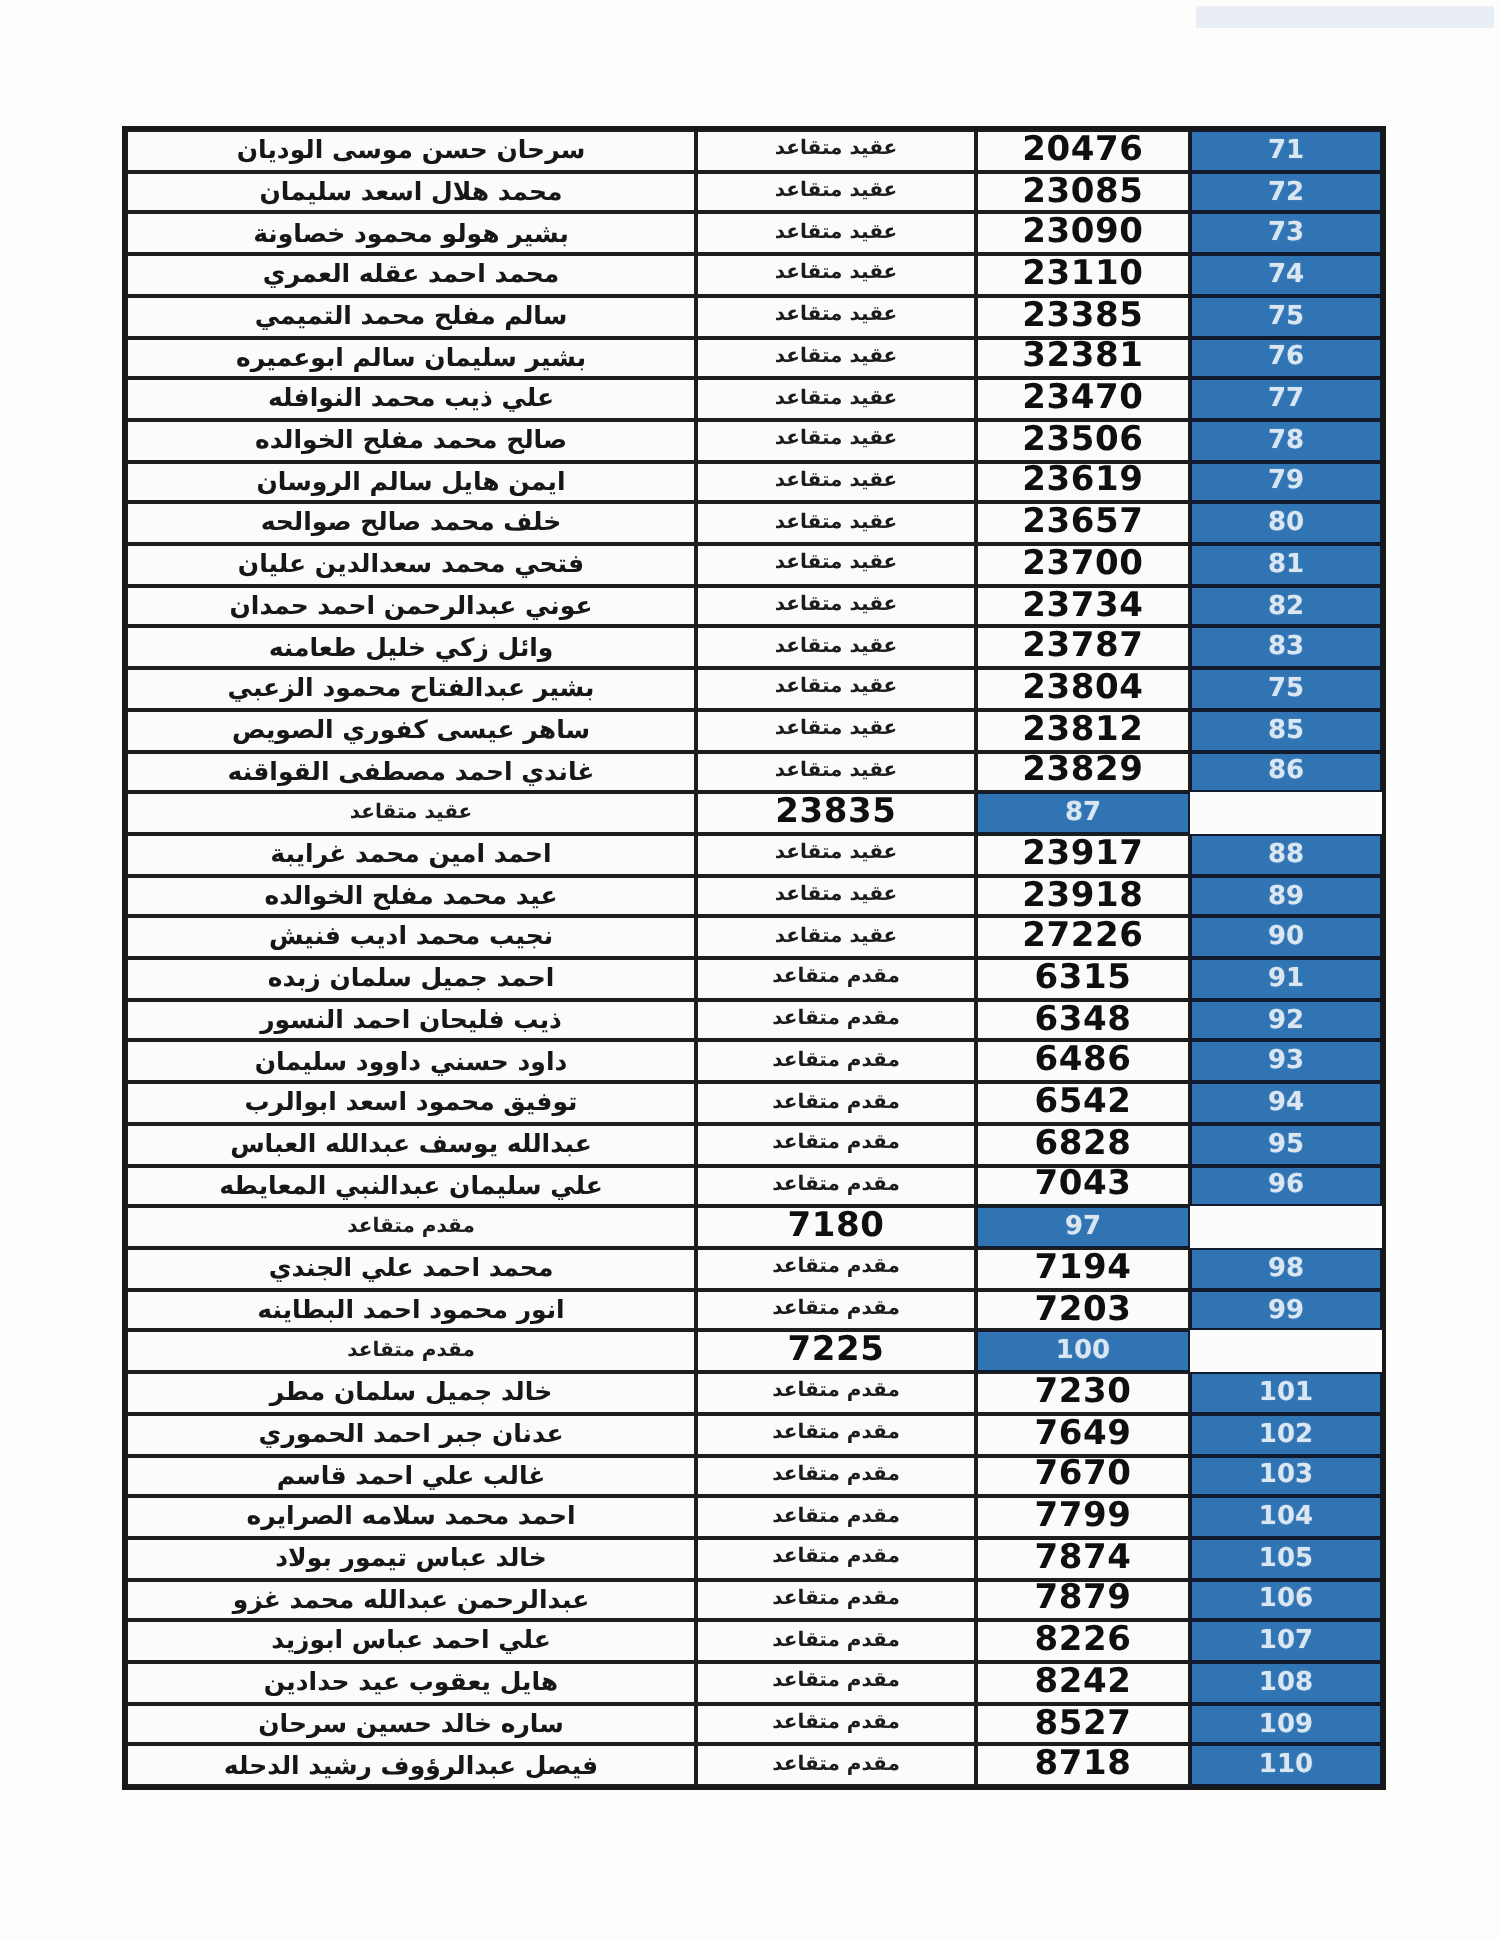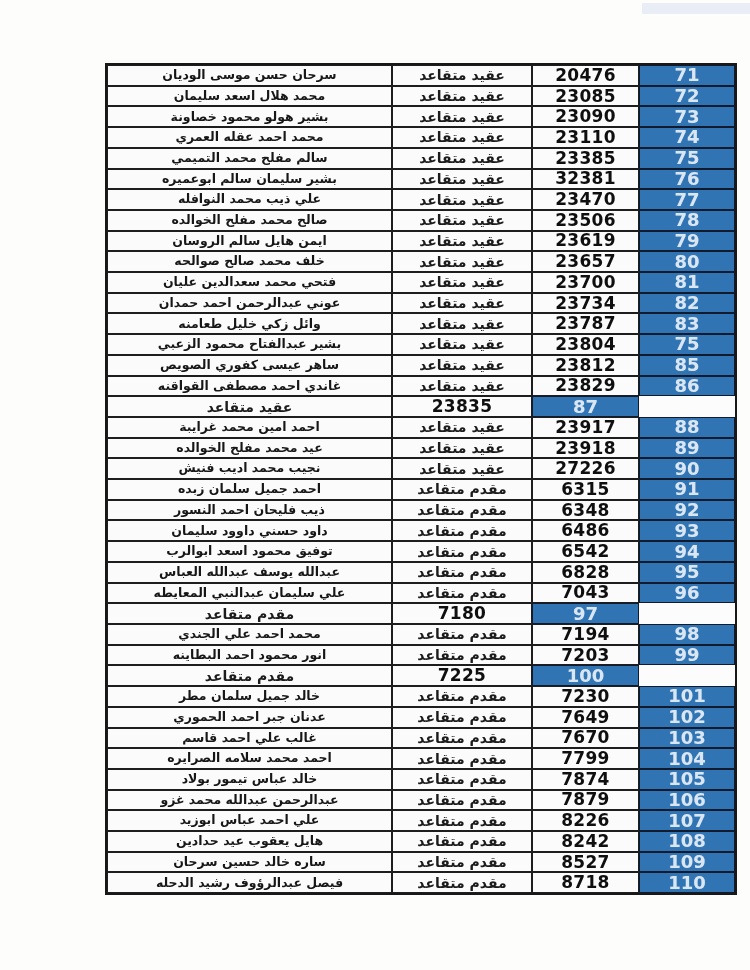--- a/index.html
+++ b/index.html
@@ -11,21 +11,20 @@
     height: 970px;
     position: relative;
     font-family: "DejaVu Sans", sans-serif;
     background: #fdfdfc;
     overflow: hidden;
   }
   .page {
     position: absolute;
     inset: 0;
     background: var(--page-bg, #fdfdfc);
-    margin-left: 44px;
   }
   
   .ghost-strip {
     position: absolute;
     left: 598px;
     top: 3px;
     width: 149px;
     height: 11px;
     background: var(--ghost-bg, #e9edf5);
     border-radius: 1px;
@@ -60,35 +59,35 @@
     white-space: nowrap;
   }
   .cell.name {
     font-size: 12.5px;
     font-weight: bold;
     color: #151515;
     direction: rtl;
     padding: 0 6px;
   }
   .cell.rank {
-    font-size: 14px;
+    font-size: 10px;
     font-weight: bold;
     color: #1a1a1a;
     direction: rtl;
   }
   .cell.serial {
     font-size: 17px;
     font-weight: bold;
     color: #0d0d0d;
     letter-spacing: 0.3px;
   }
   .cell.index {
     background: var(--accent, #2e74b5);
     color: var(--index-text, #dce9f5);
-    font-size: 18px;
+    font-size: 13px;
     font-weight: bold;
     border-color: #10182b;
     text-shadow: 0 0 1px rgba(255,255,255,0.25);
   }
   
   .roster-table { filter: contrast(0.98); }
 </style>
 </head>
 <body>
 

